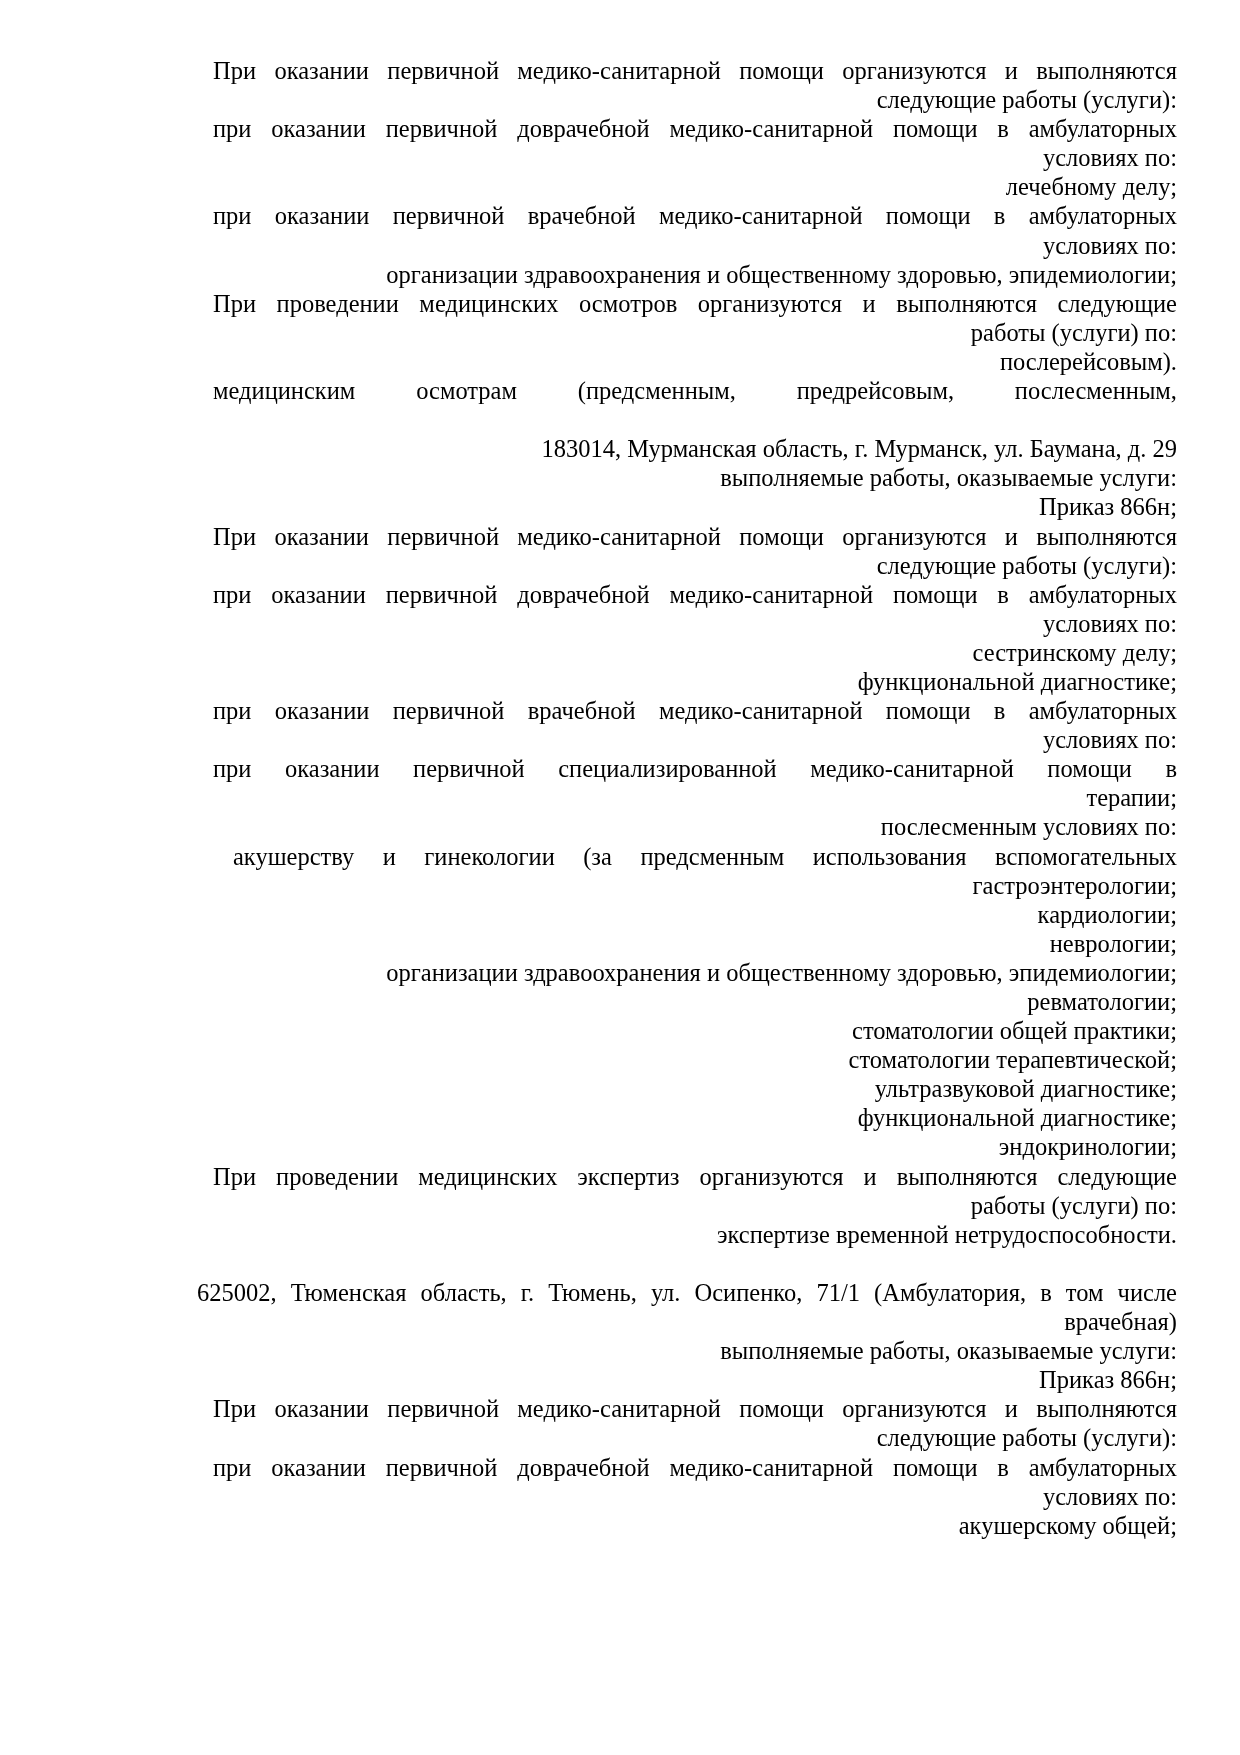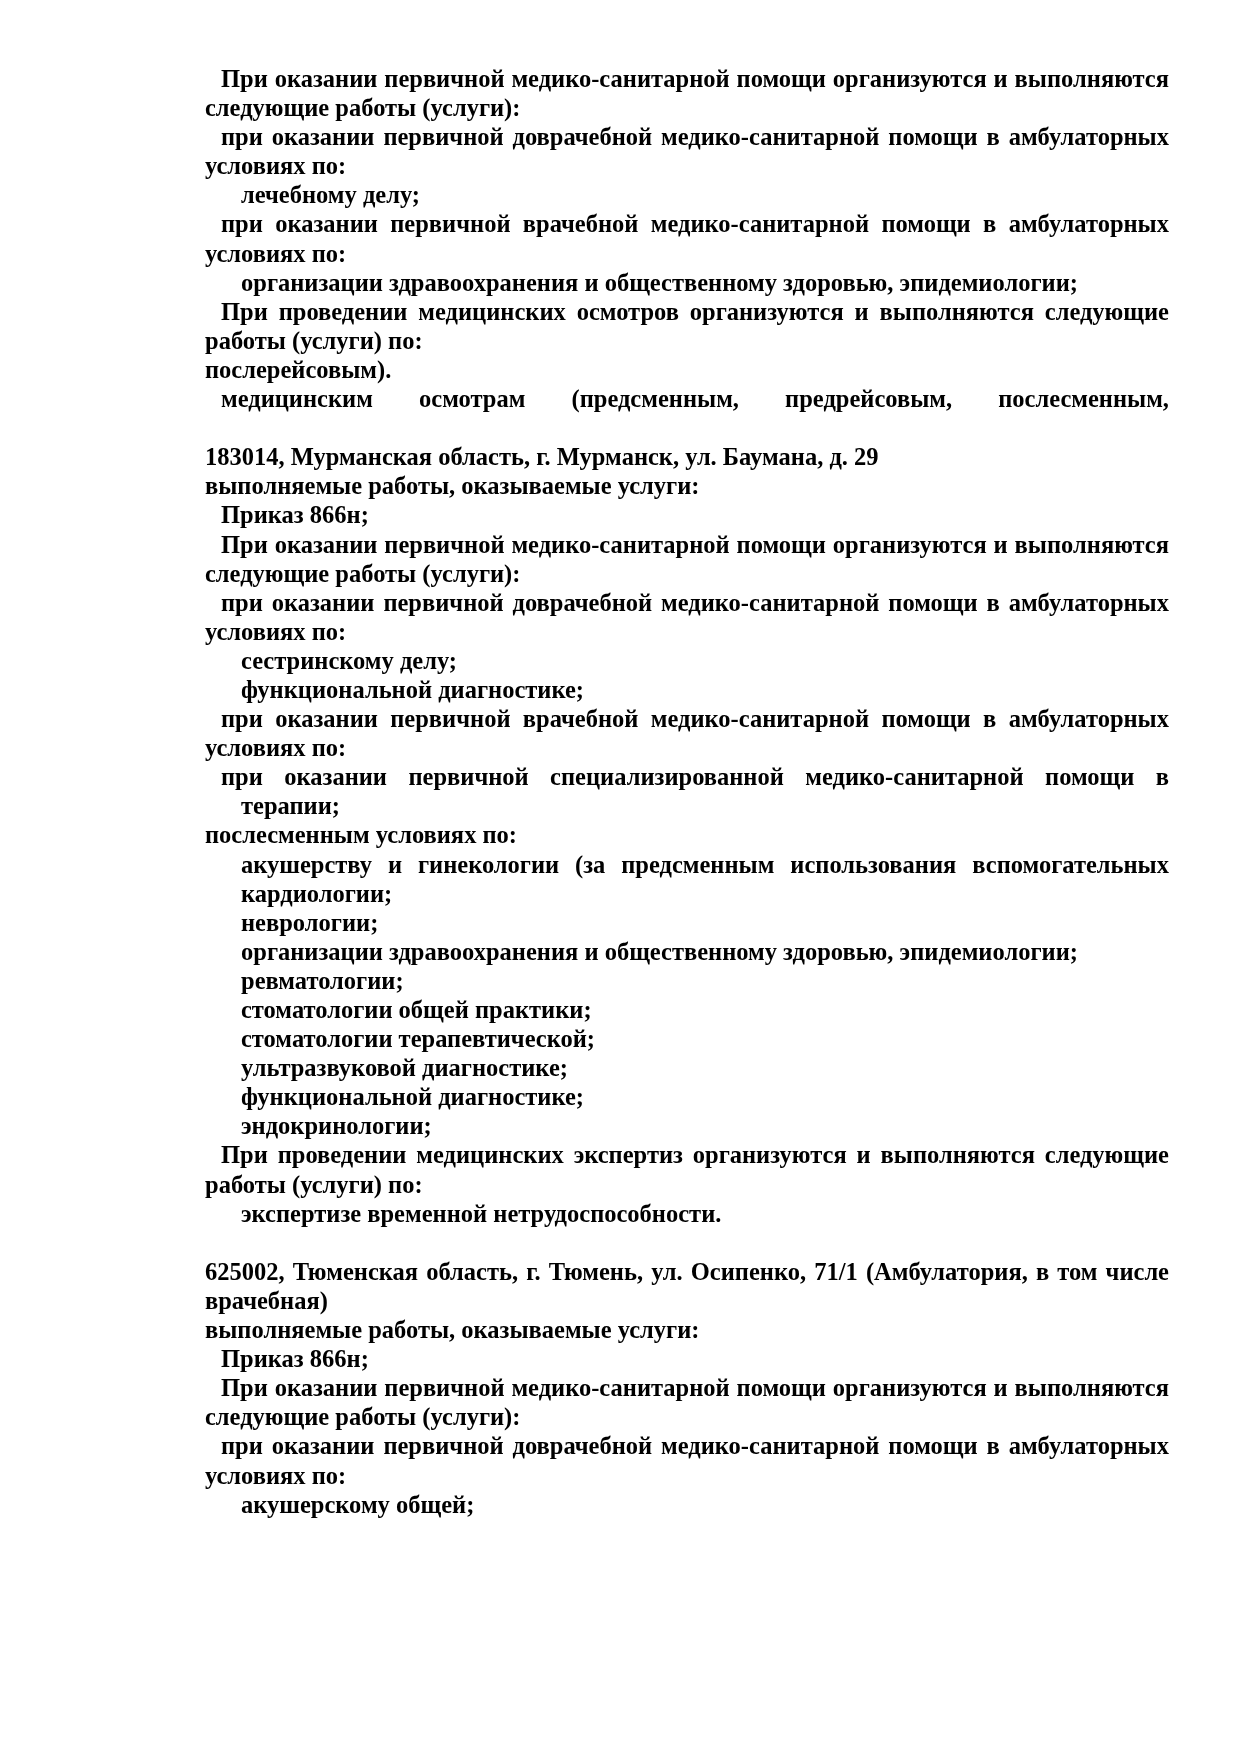--- a/index.html
+++ b/index.html
@@ -13,26 +13,26 @@
     height: 1755px;
     box-sizing: border-box;
     background: #ffffff;
     color: #000000;
     padding: 56px 63px 0 197px;
     font-family: "Liberation Serif", "DejaVu Serif", serif;
     font-size: 24.5px;
     line-height: 29.1px;
     overflow: hidden;
   }
-  .section { margin: 8px; font-weight: bold; }
+  .section { margin: 0; }
   .section + .section { margin-top: 29.1px; } 
   .line {
     margin: 0;
     padding: 0;
-    text-align: left;
+    text-align: right;
     white-space: normal;
   }
   .line.justify {
     text-align: justify;
     text-align-last: justify;
   }
   .line.indent-para { text-indent: 16px; }
   .line.indent-item { text-indent: 36px; }
 </style>
 </head>
@@ -63,20 +63,21 @@
         <p class="line indent-para justify">при оказании первичной доврачебной медико-санитарной помощи в амбулаторных</p>
         <p class="line">условиях по:</p>
         <p class="line indent-item">сестринскому делу;</p>
         <p class="line indent-item">функциональной диагностике;</p>
         <p class="line indent-para justify">при оказании первичной врачебной медико-санитарной помощи в амбулаторных</p>
         <p class="line">условиях по:</p>
         <p class="line indent-para justify">при оказании первичной специализированной медико-санитарной помощи в</p>
         <p class="line indent-item">терапии;</p>
         <p class="line">послесменным условиях по:</p>
         <p class="line indent-item justify">акушерству и гинекологии (за предсменным использования вспомогательных</p>
+        <p class="line indent-item">гастроэнтерологии;</p>
         <p class="line indent-item">кардиологии;</p>
         <p class="line indent-item">неврологии;</p>
         <p class="line indent-item">организации здравоохранения и общественному здоровью, эпидемиологии;</p>
         <p class="line indent-item">ревматологии;</p>
         <p class="line indent-item">стоматологии общей практики;</p>
         <p class="line indent-item">стоматологии терапевтической;</p>
         <p class="line indent-item">ультразвуковой диагностике;</p>
         <p class="line indent-item">функциональной диагностике;</p>
         <p class="line indent-item">эндокринологии;</p>
         <p class="line indent-para justify">При проведении медицинских экспертиз организуются и выполняются следующие</p>

